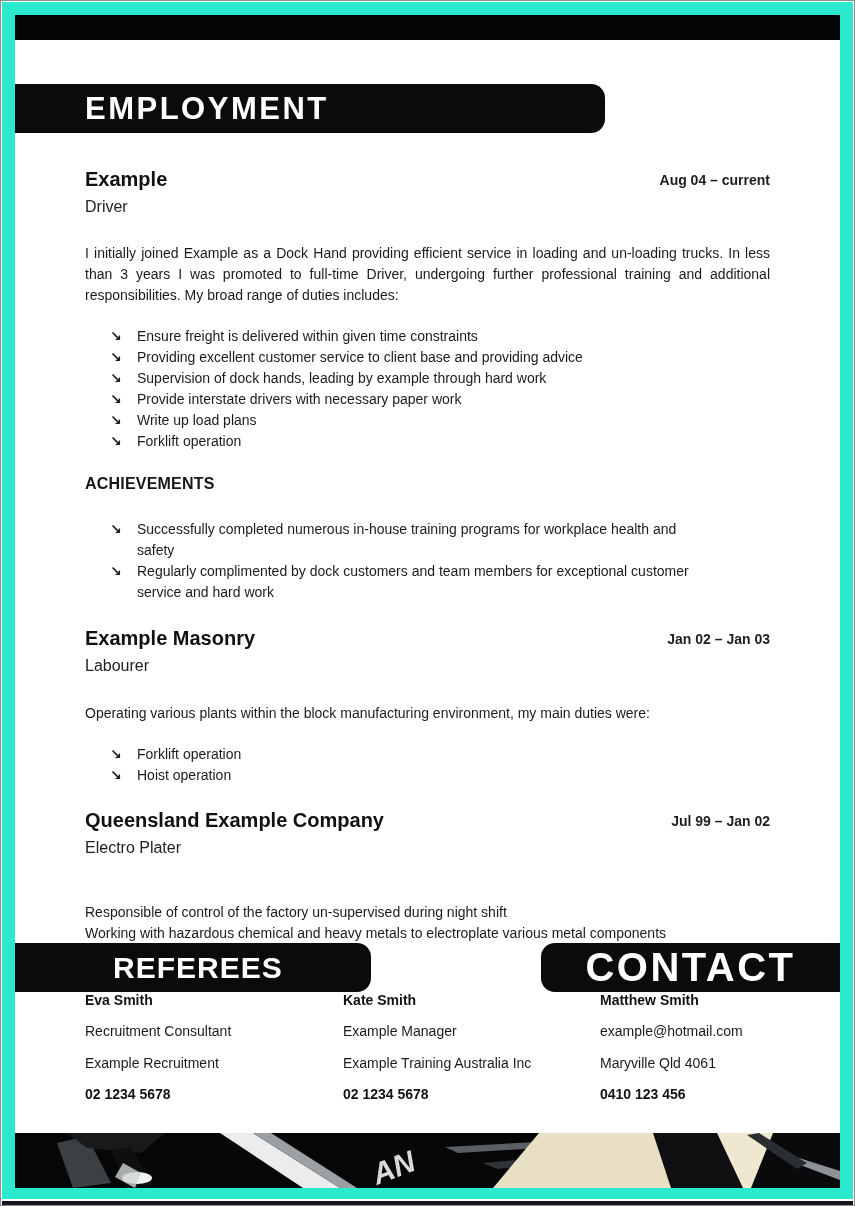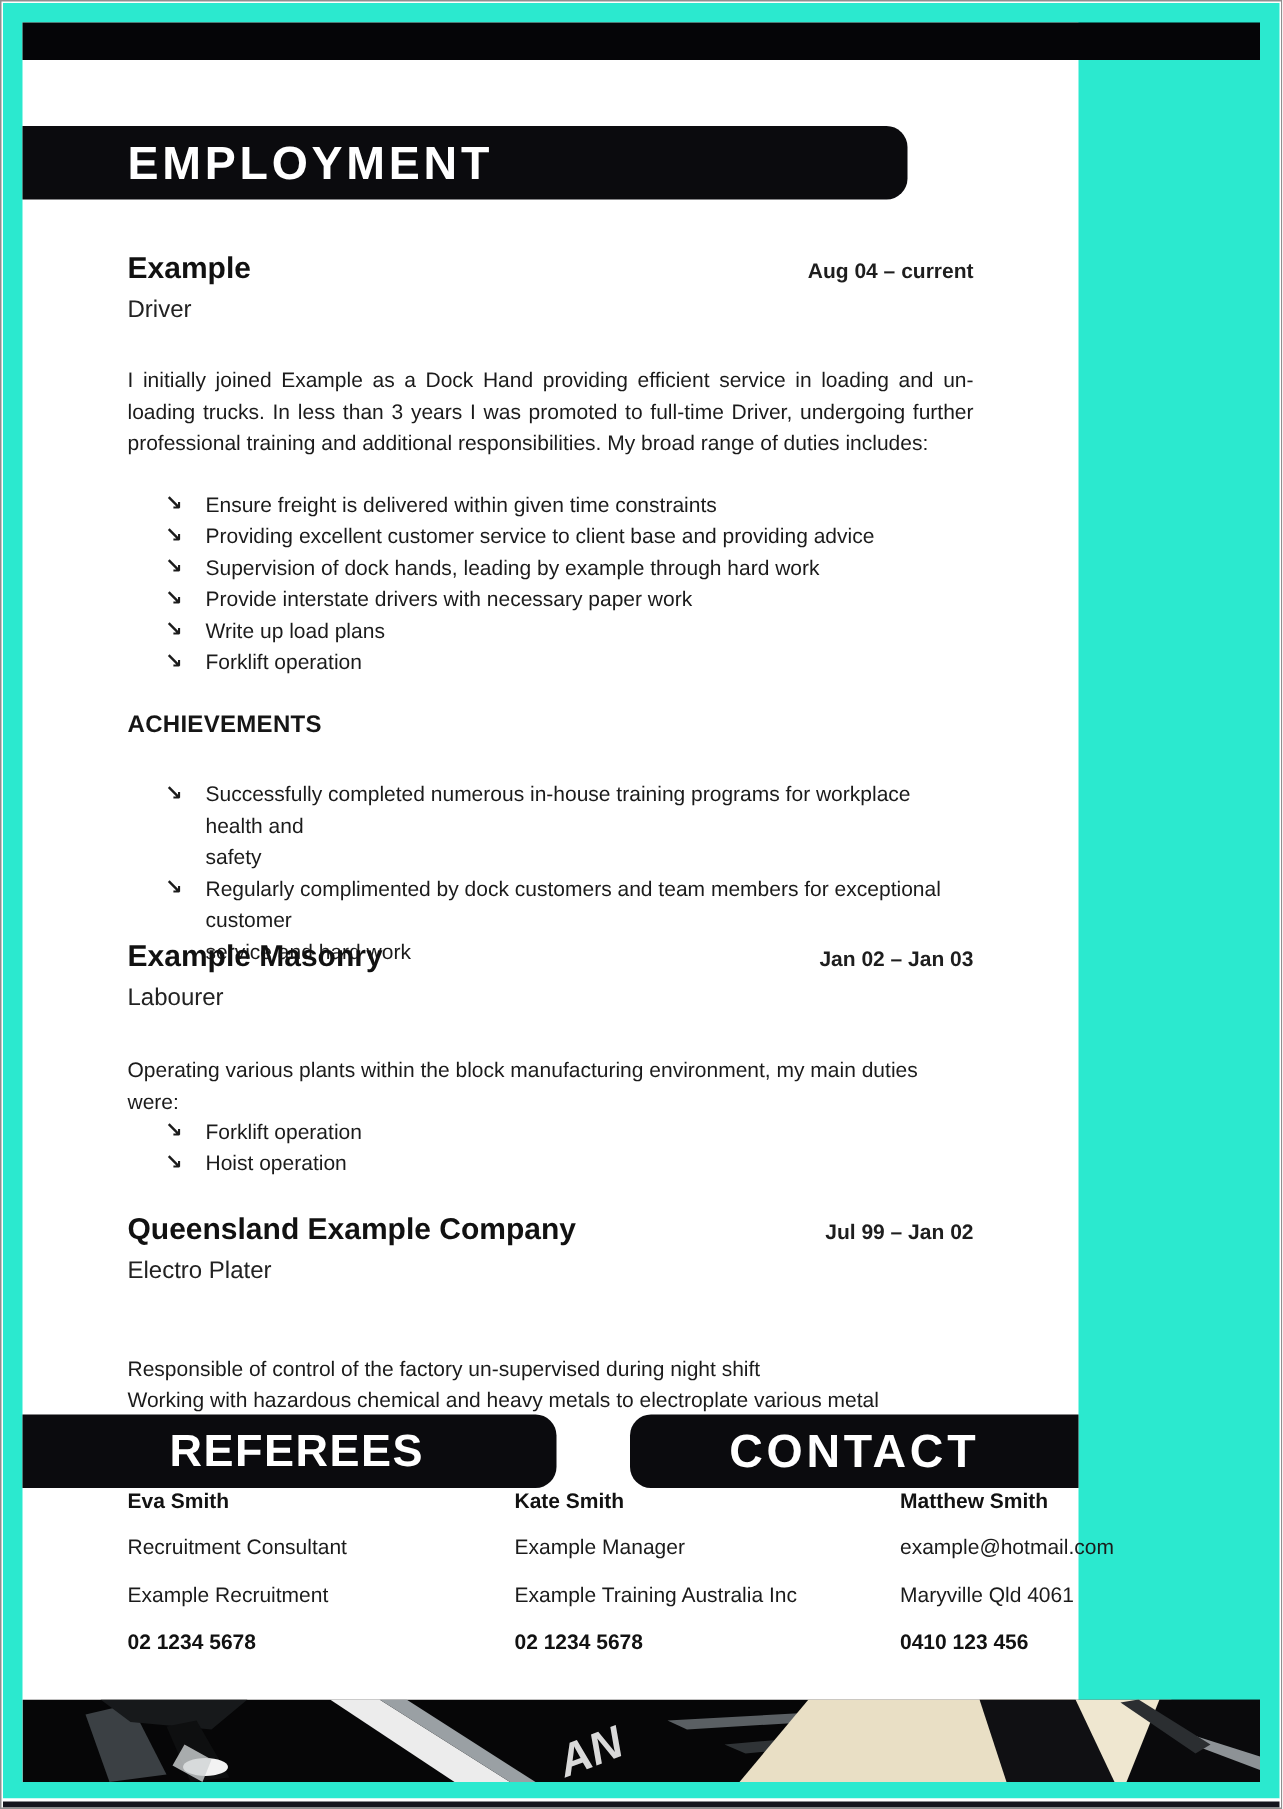--- a/index.html
+++ b/index.html
@@ -6,36 +6,36 @@
   .page {
     position:relative; width:855px; height:1206px; overflow:hidden;
     background:#ffffff; box-sizing:border-box;
     font-family:"Liberation Sans","DejaVu Sans",sans-serif;
     color:#1b1b1b;
   }
   .outer-frame { position:absolute; inset:0; border:1px solid #8f8f8f; pointer-events:none; z-index:30; }
   .teal-frame  { position:absolute; left:2px; top:2px; right:2px; height:1197px; background:#2be9cf; }
   .bottom-white{ position:absolute; left:2px; right:2px; top:1199px; height:2px; background:#ffffff; }
   .bottom-dark { position:absolute; left:2px; right:2px; top:1201px; height:4px; background:#15151d; }
-  .content { position:absolute; left:15px; top:15px; width:704px; height:1173px; background:#ffffff; }
+  .content { position:absolute; left:15px; top:15px; width:825px; height:1173px; background:#ffffff; }
 
   .blk { position:absolute; left:70px; right:70px; }
 
   .top-bar { position:absolute; left:0; top:0; width:825px; height:25px; background:#050507; }
 
   .hdr-bar {
     position:absolute; height:49px; background:#0b0b0e; color:#ffffff;
     display:flex; align-items:center; font-weight:bold;
   }
   .hdr-employment { left:0; top:69px;  width:590px; border-radius:0 14px 14px 0; padding-left:70px; box-sizing:border-box;
                     font-size:31px; letter-spacing:2.5px; }
   .hdr-referees   { left:0; top:928px; width:356px; border-radius:0 14px 14px 0; padding-left:98px; box-sizing:border-box;
                     font-size:30px; letter-spacing:1px;text-align:right; }
   .hdr-contact    { right:0; top:928px; width:299px; border-radius:14px 0 0 14px; justify-content:center;
-                    font-size:31px; letter-spacing:2.5px; }
+                    font-size:40px; letter-spacing:2.5px; }
 
   .job-header { display:flex; justify-content:space-between; align-items:flex-start; }
   .company { font-size:20px; font-weight:bold; color:#111; line-height:25px; }
   .role    { font-size:16px; color:#222; line-height:22px; margin-top:4px; }
   .dates   { font-size:14px; font-weight:bold; color:#1e1e1e; padding-top:5px; white-space:nowrap;text-align:right; }
 
   .para { font-size:14px; line-height:21px; }
   .justify { text-align:justify; }
 
   .subhead { font-size:16px; font-weight:bold; color:#161616; letter-spacing:0.2px; }

